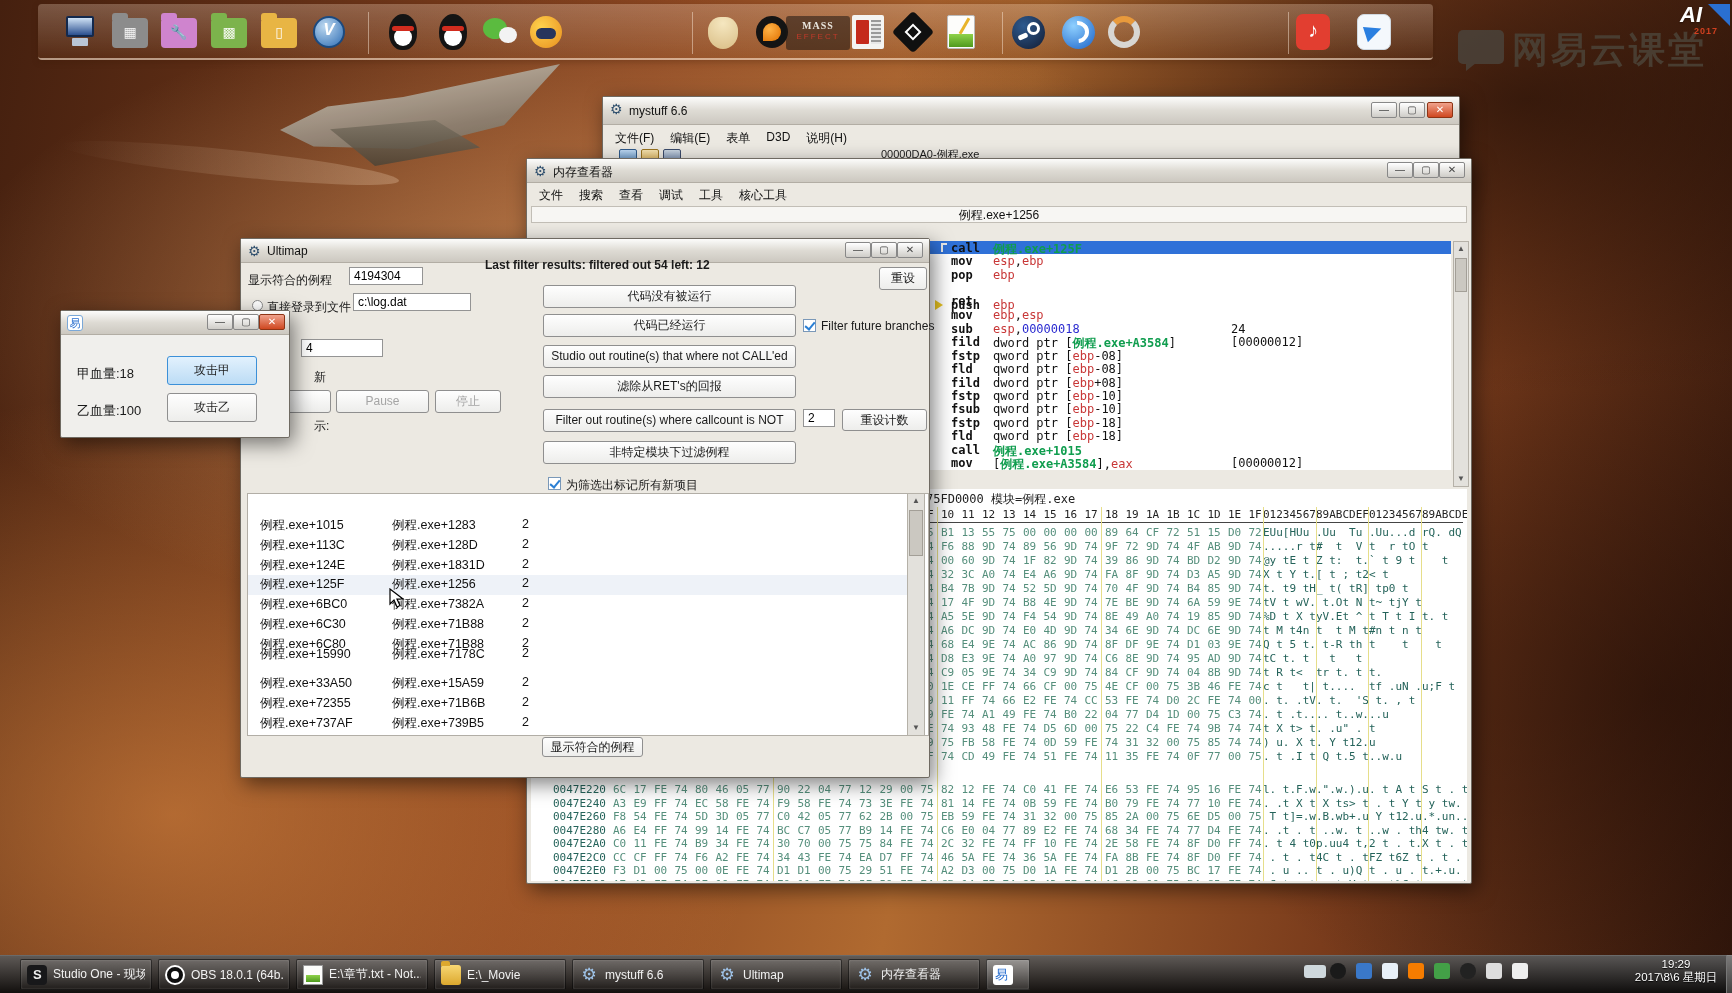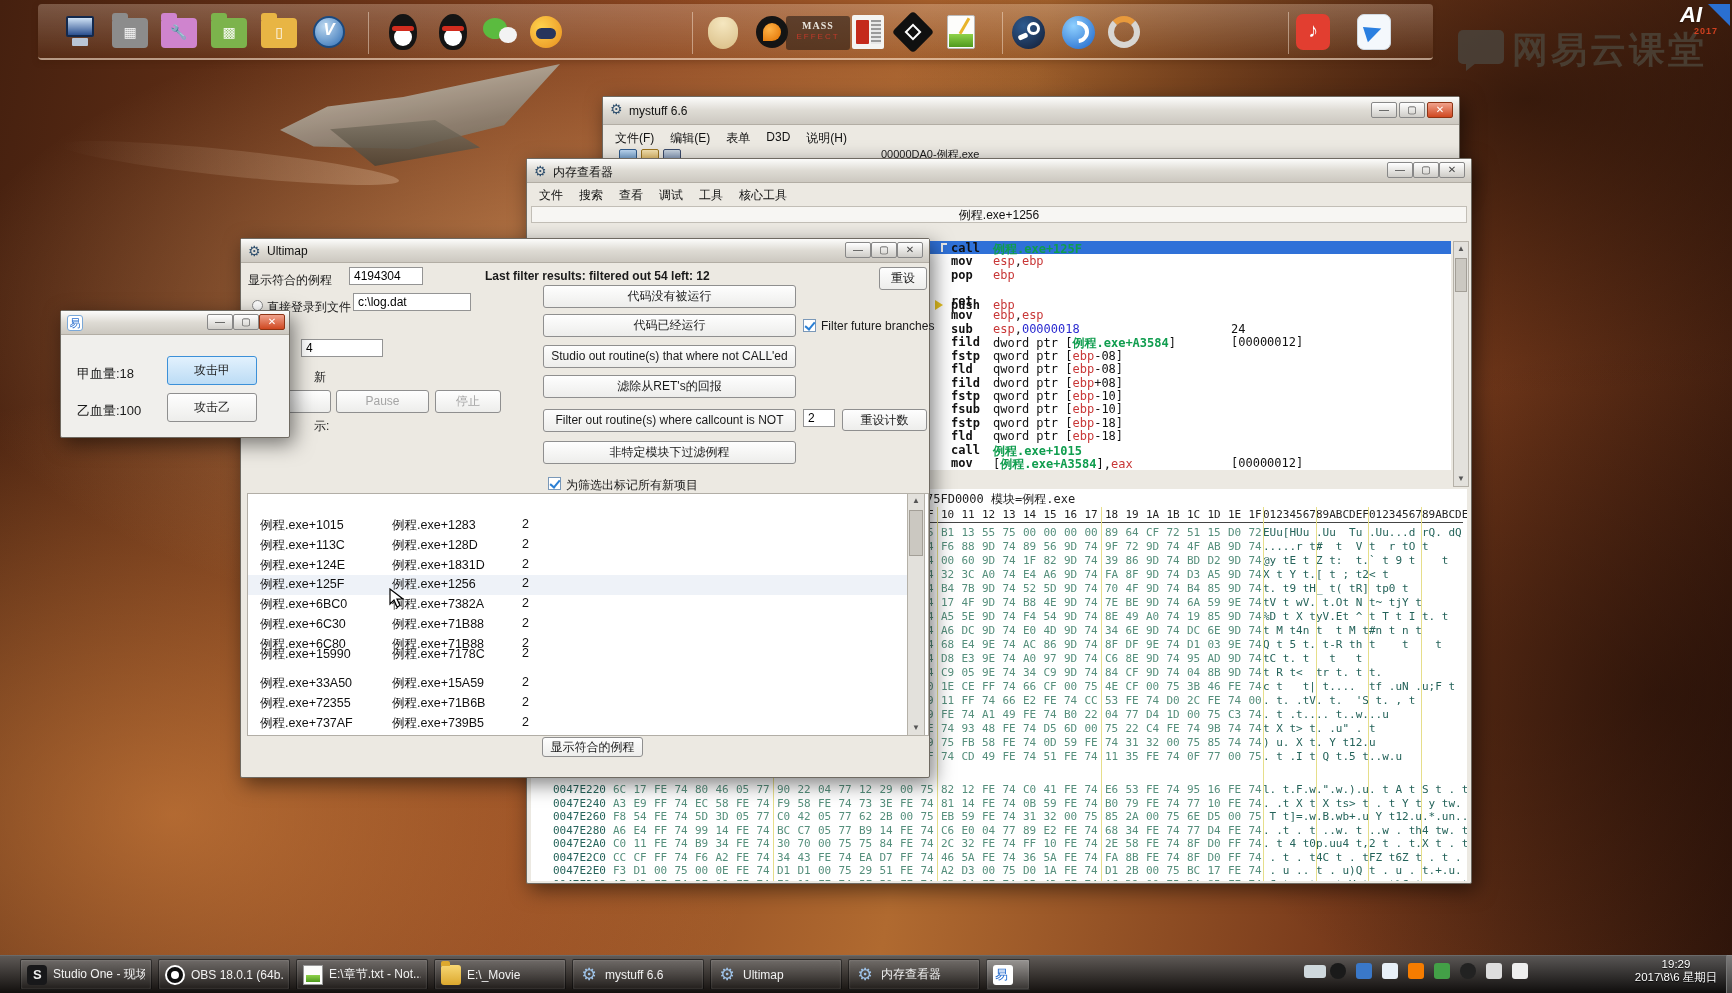--- a/index.html
+++ b/index.html
@@ -419,21 +419,21 @@
   <div class="radio" style="left:11px;top:61px"></div>
   <div class="lbl" style="left:26px;top:60px">直接登录到文件</div>
   <input class="tin" style="left: 112px; top: 54px; width: 118px;" value="c:\log.dat">
   <input class="tin" style="left: 60px; top: 100px; width: 82px;" value="4">
   <div class="lbl" style="left:73px;top:130px">新</div>
   <div class="btn dis" style="left:5px;top:151px;width:85px;height:23px"></div>
   <div class="btn dis" style="left:95px;top:151px;width:93px;height:23px;line-height:21px">Pause</div>
   <div class="btn dis" style="left:194px;top:151px;width:66px;height:23px;line-height:21px">停止</div>
   <div class="lbl" style="left:73px;top:179px">示:</div>
 
-  <div class="lbl" style="left:244px;top:30px;font-weight:bold">Last filter results: filtered out 54 left: 12</div>
+  <div class="lbl" style="left:244px;top:19px;font-weight:bold">Last filter results: filtered out 54 left: 12</div>
   <div class="btn" style="left:638px;top:28px;width:48px;height:23px;line-height:21px">重设</div>
   <div class="btn" style="left:302px;top:46px;width:253px;height:23px;line-height:21px">代码没有被运行</div>
   <div class="btn" style="left:302px;top:75px;width:253px;height:23px;line-height:21px">代码已经运行</div>
   <div class="chk" style="left:562px;top:80px"></div>
   <div class="lbl" style="left:580px;top:80px">Filter future branches</div>
   <div class="btn" style="left:302px;top:106px;width:253px;height:23px;line-height:21px">Studio out routine(s) that where not CALL'ed</div>
   <div class="btn" style="left:302px;top:136px;width:253px;height:23px;line-height:21px">滤除从RET's的回报</div>
   <div class="btn" style="left:302px;top:170px;width:253px;height:23px;line-height:21px">Filter out routine(s) where callcount is NOT</div>
   <input class="tin" style="left: 562px; top: 170px; width: 32px;" value="2">
   <div class="btn" style="left:601px;top:170px;width:85px;height:22px;line-height:20px">重设计数</div>

